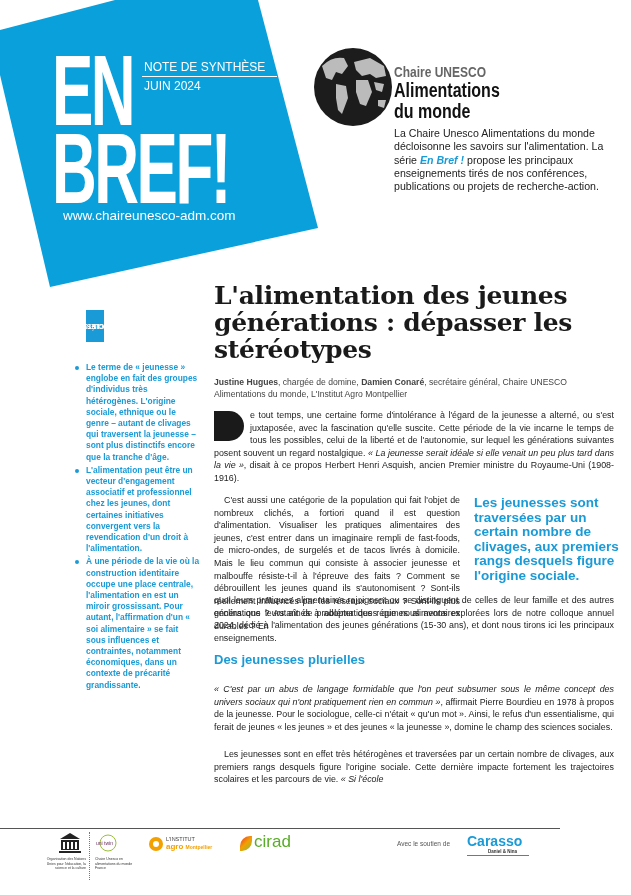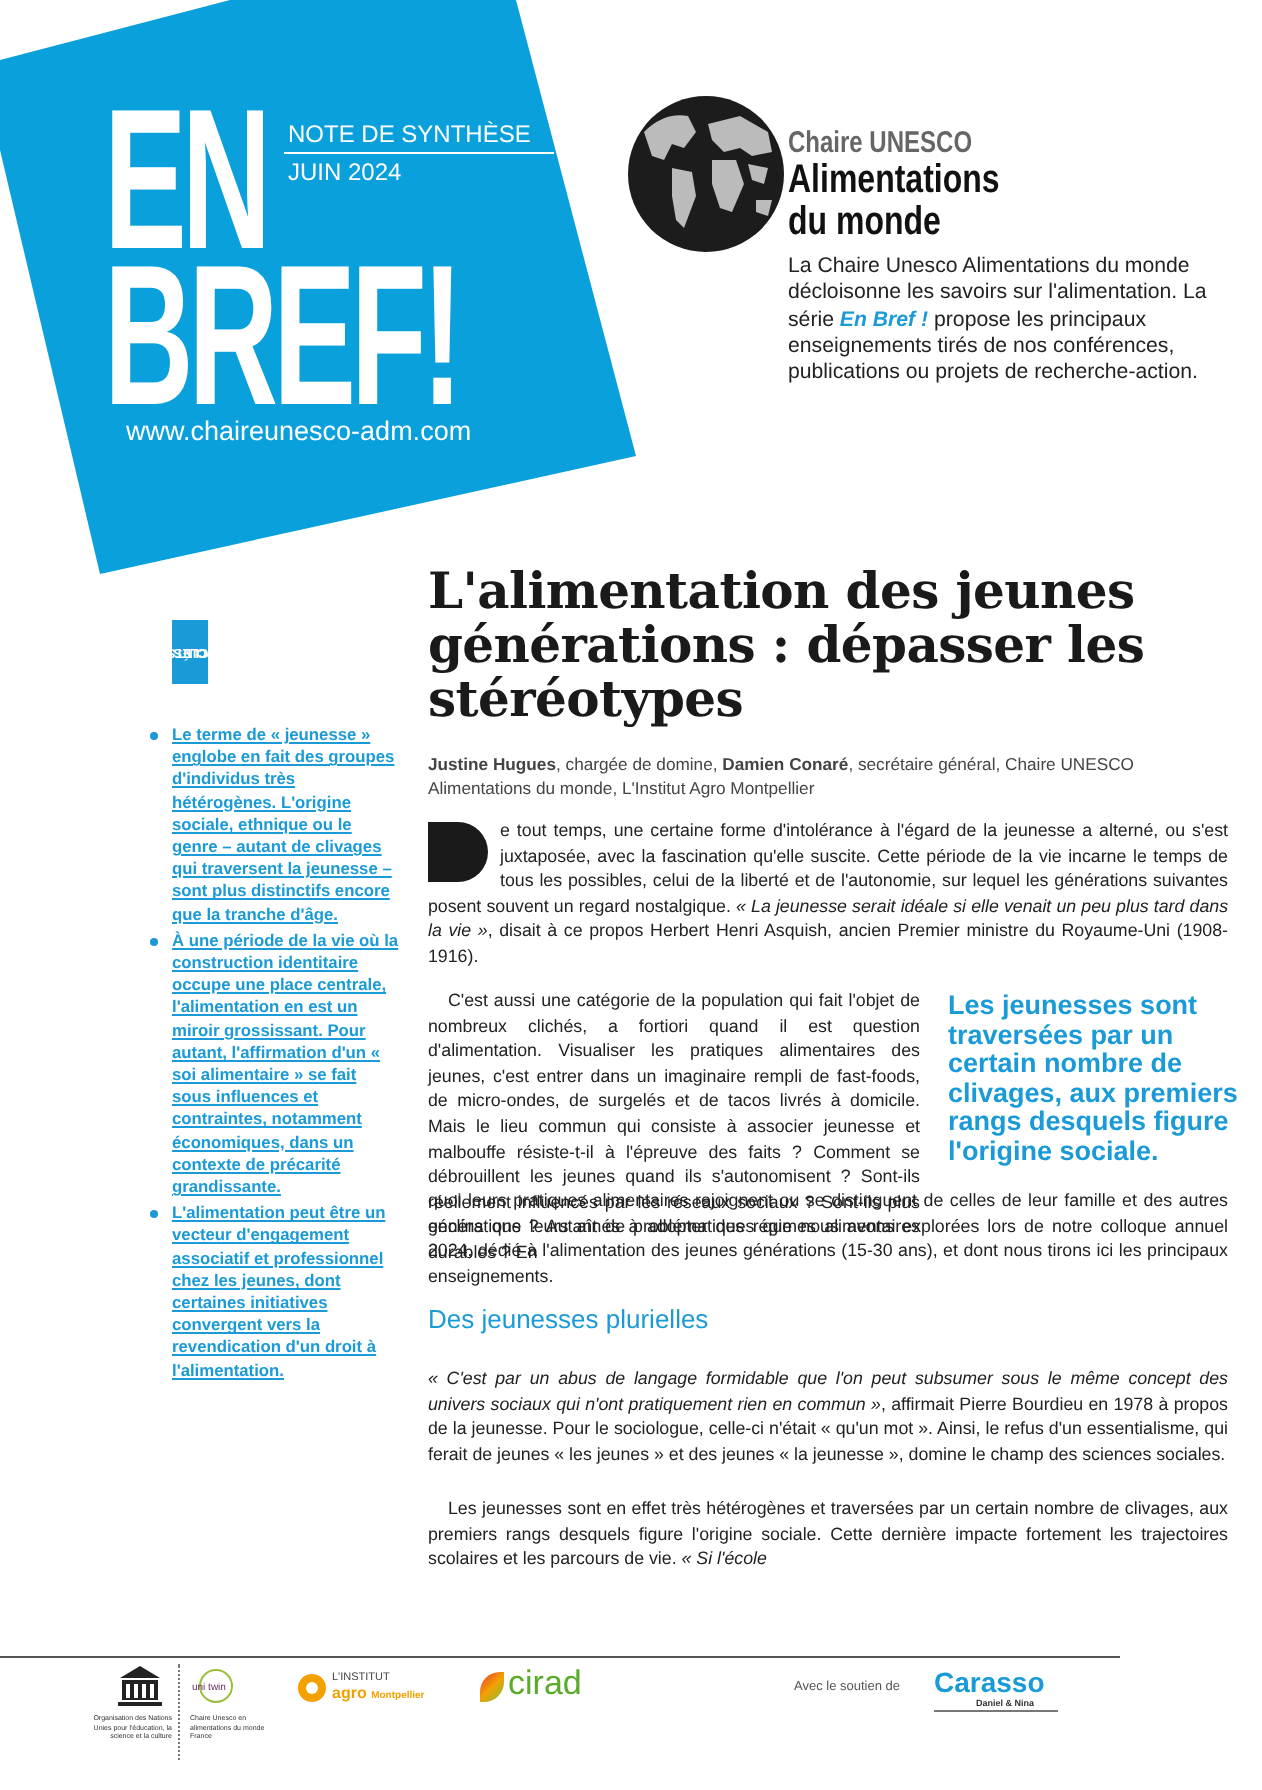--- a/index.html
+++ b/index.html
@@ -29,31 +29,31 @@
   .chaire-desc .accent { color: #1a9ad6; font-weight: 700; font-style: italic; }
 
   .headline { position: absolute; left: 214px; top: 282px; width: 400px; font-family: "DejaVu Serif", serif; font-weight: 700; font-size: 25px; line-height: 27px; color: #1a1a1a; letter-spacing: -0.3px; }
   .authors { position: absolute; left: 214px; top: 376px; width: 400px; font-size: 8.6px; line-height: 12px; color: #444; }
   .authors b { color: #444; }
 
   .points-badge { position: absolute; left: 86px; top: 310px; width: 18px; height: 32px; background: #1a9ad6; }
   .points-badge span { position: absolute; left: 50%; top: 50%; transform: translate(-50%,-50%) rotate(-90deg); color: #fff; font-size: 6.5px; font-weight: 700; white-space: nowrap; line-height: 7px; text-align: center; }
 
   .keypoints { position: absolute; left: 75px; top: 362px; width: 125px; list-style: none; }
-  .keypoints li { position: relative; padding-left: 11px; font-size: 8.4px; line-height: 11.2px; color: #1a9ad6; font-weight: 700; margin-bottom: 2px; text-decoration: underline; }
+  .keypoints li { position: relative; padding-left: 11px; font-size: 8.4px; line-height: 11.2px; color: #1a9ad6; font-weight: 700; margin-bottom: 2px; }
   .keypoints li::before { content: ""; position: absolute; left: 0; top: 4px; width: 4px; height: 4px; border-radius: 50%; background: #1a9ad6; }
 
   .body-text { position: absolute; left: 214px; width: 400px; font-size: 8.9px; line-height: 12.6px; color: #222; text-align: justify; }
   .para1 { top: 409px; }
   .dropcap { float: left; width: 30px; height: 30px; margin: 2px 6px 0 0; background: #1a1a1a; border-radius: 0 15px 15px 0; font-size: 0; }
   .para2 { top: 494px; width: 246px; text-indent: 10px; }
   .para2b { top: 594px; text-indent: 0; }
   .pullquote { position: absolute; left: 474px; top: 496px; width: 145px; font-size: 13.5px; line-height: 14.5px; color: #1a9ad6; font-weight: 700; }
 
-  .section-title { position: absolute; left: 214px; top: 652px; font-size: 13px; font-weight: 400; color: #1a9ad6; }
+  .section-title { position: absolute; left: 214px; top: 652px; font-size: 13px; font-weight: 700; color: #1a9ad6; }
   .para3 { top: 683px; }
   .para4 { top: 748px; text-indent: 10px; }
 
   .footer-rule { position: absolute; left: 0; top: 828px; width: 560px; height: 1px; background: #555; }
   .logo-unesco { position: absolute; left: 58px; top: 832px; width: 24px; height: 22px; }
   .logo-small-text { position: absolute; font-size: 3.5px; line-height: 4.5px; color: #333; }
   .logo-divider { position: absolute; left: 89px; top: 832px; width: 0; height: 48px; border-left: 1px dotted #777; }
   .unitwin { position: absolute; left: 95px; top: 832px; width: 22px; height: 22px; }
   .agro-icon { position: absolute; left: 149px; top: 837px; width: 14px; height: 14px; border-radius: 50%; background: #f2a100; }
   .agro-icon::after { content: ""; position: absolute; left: 4px; top: 4px; width: 6px; height: 6px; border-radius: 50%; background: #fff; }
@@ -108,22 +108,22 @@
 <h1 class="headline">L'alimentation des jeunes générations : dépasser les stéréotypes</h1>
 
 <div class="authors"><b>Justine Hugues</b><span>, chargée de domine, </span><b>Damien Conaré</b><span>, secrétaire général, Chaire UNESCO Alimentations du monde, L'Institut Agro Montpellier</span></div>
 
 <div class="points-badge">
   <span><span>POINTS</span><br><span>CLÉS</span></span>
 </div>
 
 <ul class="keypoints">
   <li>Le terme de « jeunesse » englobe en fait des groupes d'individus très hétérogènes. L'origine sociale, ethnique ou le genre – autant de clivages qui traversent la jeunesse – sont plus distinctifs encore que la tranche d'âge.</li>
+  <li>L'alimentation peut être un vecteur d'engagement associatif et professionnel chez les jeunes, dont certaines initiatives convergent vers la revendication d'un droit à l'alimentation.</li>
   <li>À une période de la vie où la construction identitaire occupe une place centrale, l'alimentation en est un miroir grossissant. Pour autant, l'affirmation d'un « soi alimentaire » se fait sous influences et contraintes, notamment économiques, dans un contexte de précarité grandissante.</li>
-  <li>L'alimentation peut être un vecteur d'engagement associatif et professionnel chez les jeunes, dont certaines initiatives convergent vers la revendication d'un droit à l'alimentation.</li>
 </ul>
 
 <div class="body-text para1">
   <div class="dropcap">D</div><span>e tout temps, une certaine forme d'intolérance à l'égard de la jeunesse a alterné, ou s'est juxtaposée, avec la fascination qu'elle suscite. Cette période de la vie incarne le temps de tous les possibles, celui de la liberté et de l'autonomie, sur lequel les générations suivantes posent souvent un regard nostalgique. </span><i>« La jeunesse serait idéale si elle venait un peu plus tard dans la vie »</i><span>, disait à ce propos Herbert Henri Asquish, ancien Premier ministre du Royaume-Uni (1908-1916).</span>
 </div>
 
 <div class="body-text para2">C'est aussi une catégorie de la population qui fait l'objet de nombreux clichés, a fortiori quand il est question d'alimentation. Visualiser les pratiques alimentaires des jeunes, c'est entrer dans un imaginaire rempli de fast-foods, de micro-ondes, de surgelés et de tacos livrés à domicile. Mais le lieu commun qui consiste à associer jeunesse et malbouffe résiste-t-il à l'épreuve des faits ? Comment se débrouillent les jeunes quand ils s'autonomisent ? Sont-ils réellement influencés par les réseaux sociaux ? Sont-ils plus enclins que leurs aînés à adopter des régimes alimentaires durables ? En</div>
 <div class="body-text para2b">quoi leurs pratiques alimentaires rejoignent ou se distinguent de celles de leur famille et des autres générations ? Autant de problématiques que nous avons explorées lors de notre colloque annuel 2024, dédié à l'alimentation des jeunes générations (15-30 ans), et dont nous tirons ici les principaux enseignements.</div>
 
 <div class="pullquote">Les jeunesses sont traversées par un certain nombre de clivages, aux premiers rangs desquels figure l'origine sociale.</div>

